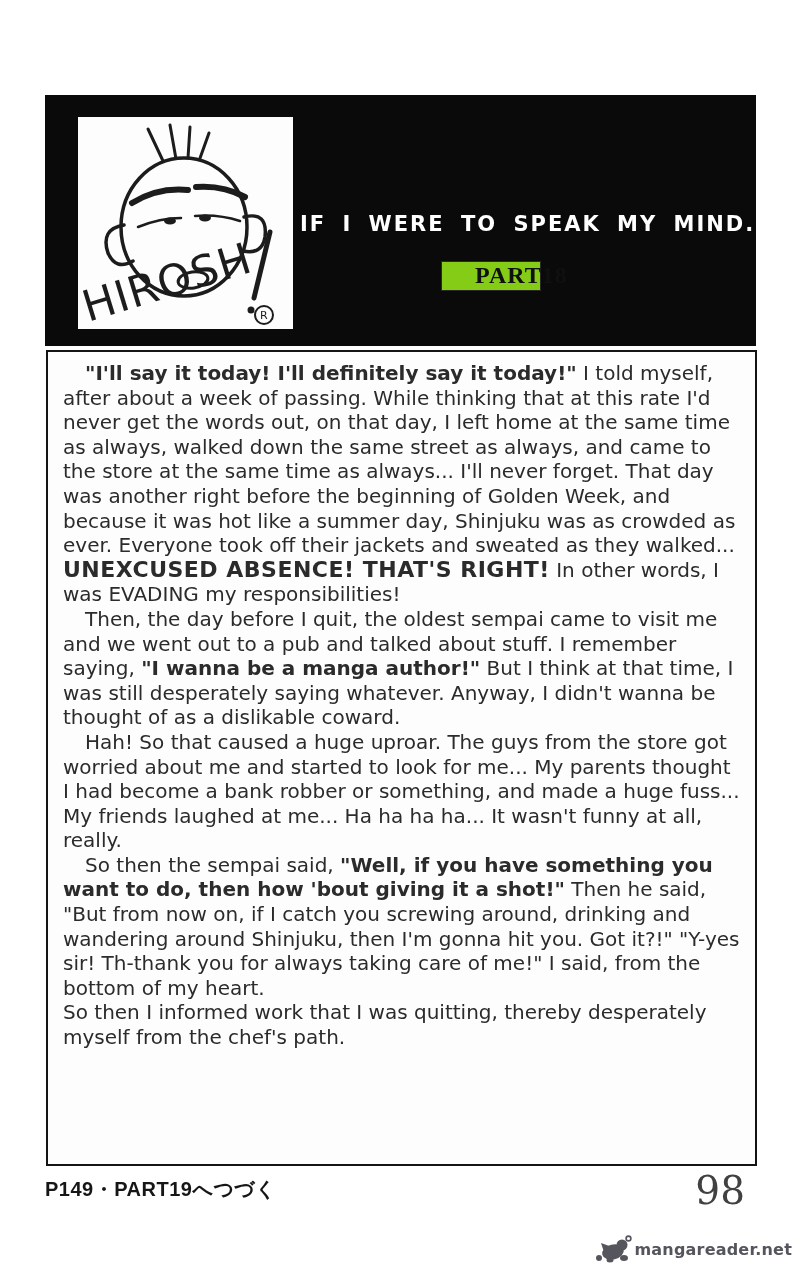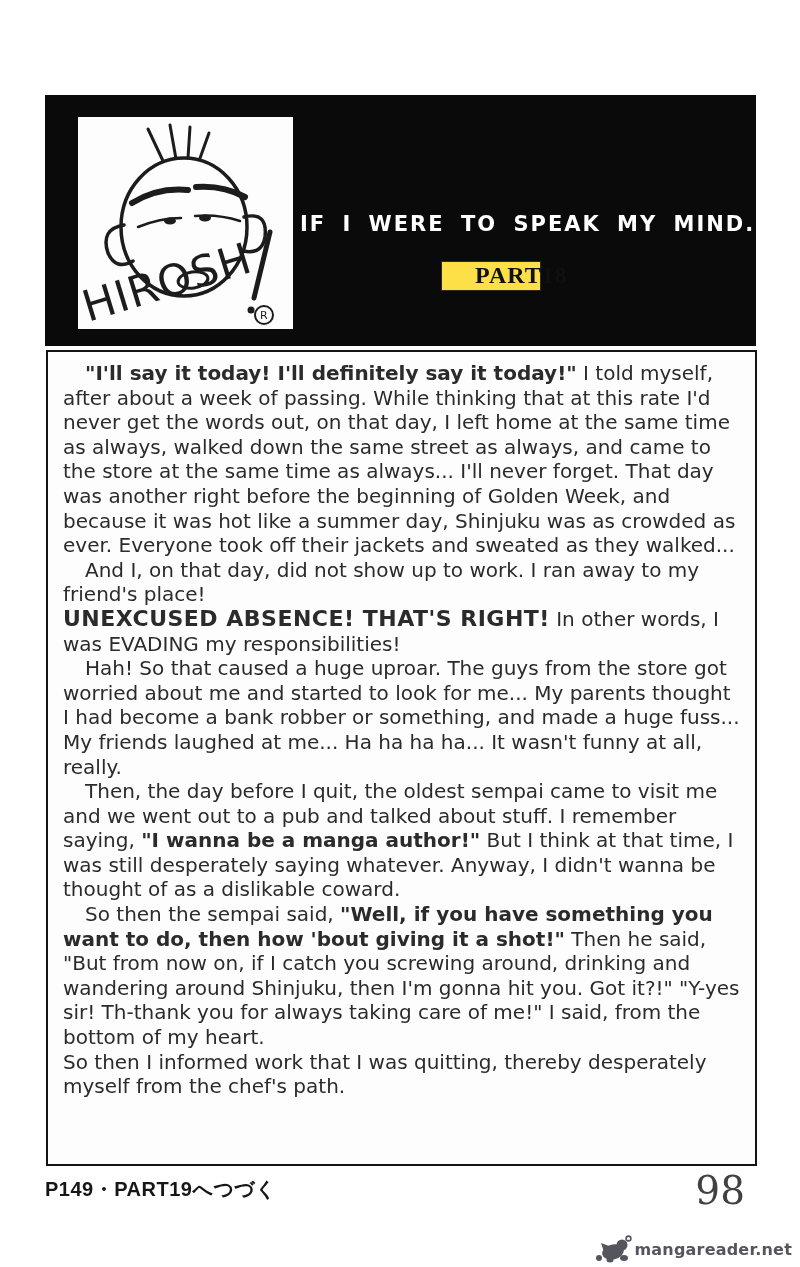--- a/index.html
+++ b/index.html
@@ -19,21 +19,21 @@
   }
   .face-box svg { width:100%; height:100%; display:block; }
   .chapter-title {
     position:absolute; left:255px; right:4px; top:117px;
     text-align:right; color:#ffffff;
     font-family:"DejaVu Sans", sans-serif; font-weight:700;
     font-size:21px; letter-spacing:2px; word-spacing:7px; white-space:nowrap;
   }
   .part-badge {
     position:absolute; left:396px; top:166px; width:100px; height:30px;
-    background:#fde047; color:#101010;
+    background:#84cc16; color:#101010;
     font-family:"Liberation Serif", serif; font-weight:700; font-size:24px;
     letter-spacing:1px; text-align:center; line-height:29px;
     box-shadow:0 0 0 1px #2a2a2a inset;
     padding-left:34px;
   }
   
   .text-box {
     position:absolute; left:46px; top:350px; width:711px; height:816px;
     border:2px solid #141414; background:#fdfdfd;
     padding:9px 13px 0 15px;
@@ -104,24 +104,23 @@
       </svg>
     </div>
 
     <div class="chapter-title">IF I WERE TO SPEAK MY MIND...</div>
 
     <div class="part-badge">PART18</div>
   </div>
 
   <div class="text-box">
       <p class="indent"><span class="seg-bold">"I'll say it today! I'll definitely say it today!"</span><span> I told myself, after about a week of passing. While thinking that at this rate I'd never get the words out, on that day, I left home at the same time as always, walked down the same street as always, and came to the store at the same time as always... I'll never forget. That day was another right before the beginning of Golden Week, and because it was hot like a summer day, Shinjuku was as crowded as ever. Everyone took off their jackets and sweated as they walked...</span></p>
-      <p class="indent"><span>And I, on that day, did not show up to work. I ran away to my friend's place!</span></p>
       <p class=""><span class="seg-bold seg-big">UNEXCUSED ABSENCE! THAT'S RIGHT!</span><span> In other words, I was EVADING my responsibilities!</span></p>
+      <p class="indent"><span>Then, the day before I quit, the oldest sempai came to visit me and we went out to a pub and talked about stuff. I remember saying, </span><span class="seg-bold">"I wanna be a manga author!"</span><span> But I think at that time, I was still desperately saying whatever. Anyway, I didn't wanna be thought of as a dislikable coward.</span></p>
       <p class="indent"><span>Hah! So that caused a huge uproar. The guys from the store got worried about me and started to look for me... My parents thought I had become a bank robber or something, and made a huge fuss... My friends laughed at me... Ha ha ha ha... It wasn't funny at all, really.</span></p>
-      <p class="indent"><span>Then, the day before I quit, the oldest sempai came to visit me and we went out to a pub and talked about stuff. I remember saying, </span><span class="seg-bold">"I wanna be a manga author!"</span><span> But I think at that time, I was still desperately saying whatever. Anyway, I didn't wanna be thought of as a dislikable coward.</span></p>
       <p class="indent"><span>So then the sempai said, </span><span class="seg-bold">"Well, if you have something you want to do, then how 'bout giving it a shot!"</span><span> Then he said, "But from now on, if I catch you screwing around, drinking and wandering around Shinjuku, then I'm gonna hit you. Got it?!" "Y-yes sir! Th-thank you for always taking care of me!" I said, from the bottom of my heart.</span></p>
       <p class=""><span>So then I informed work that I was quitting, thereby desperately myself from the chef's path.</span></p>
     </div>
 
   <div class="footer-continuation">P149・PART19へつづく</div>
 
   <div class="footer-page-number">98</div>
 
   <div class="site-logo">
     <svg viewBox="0 0 40 30">

